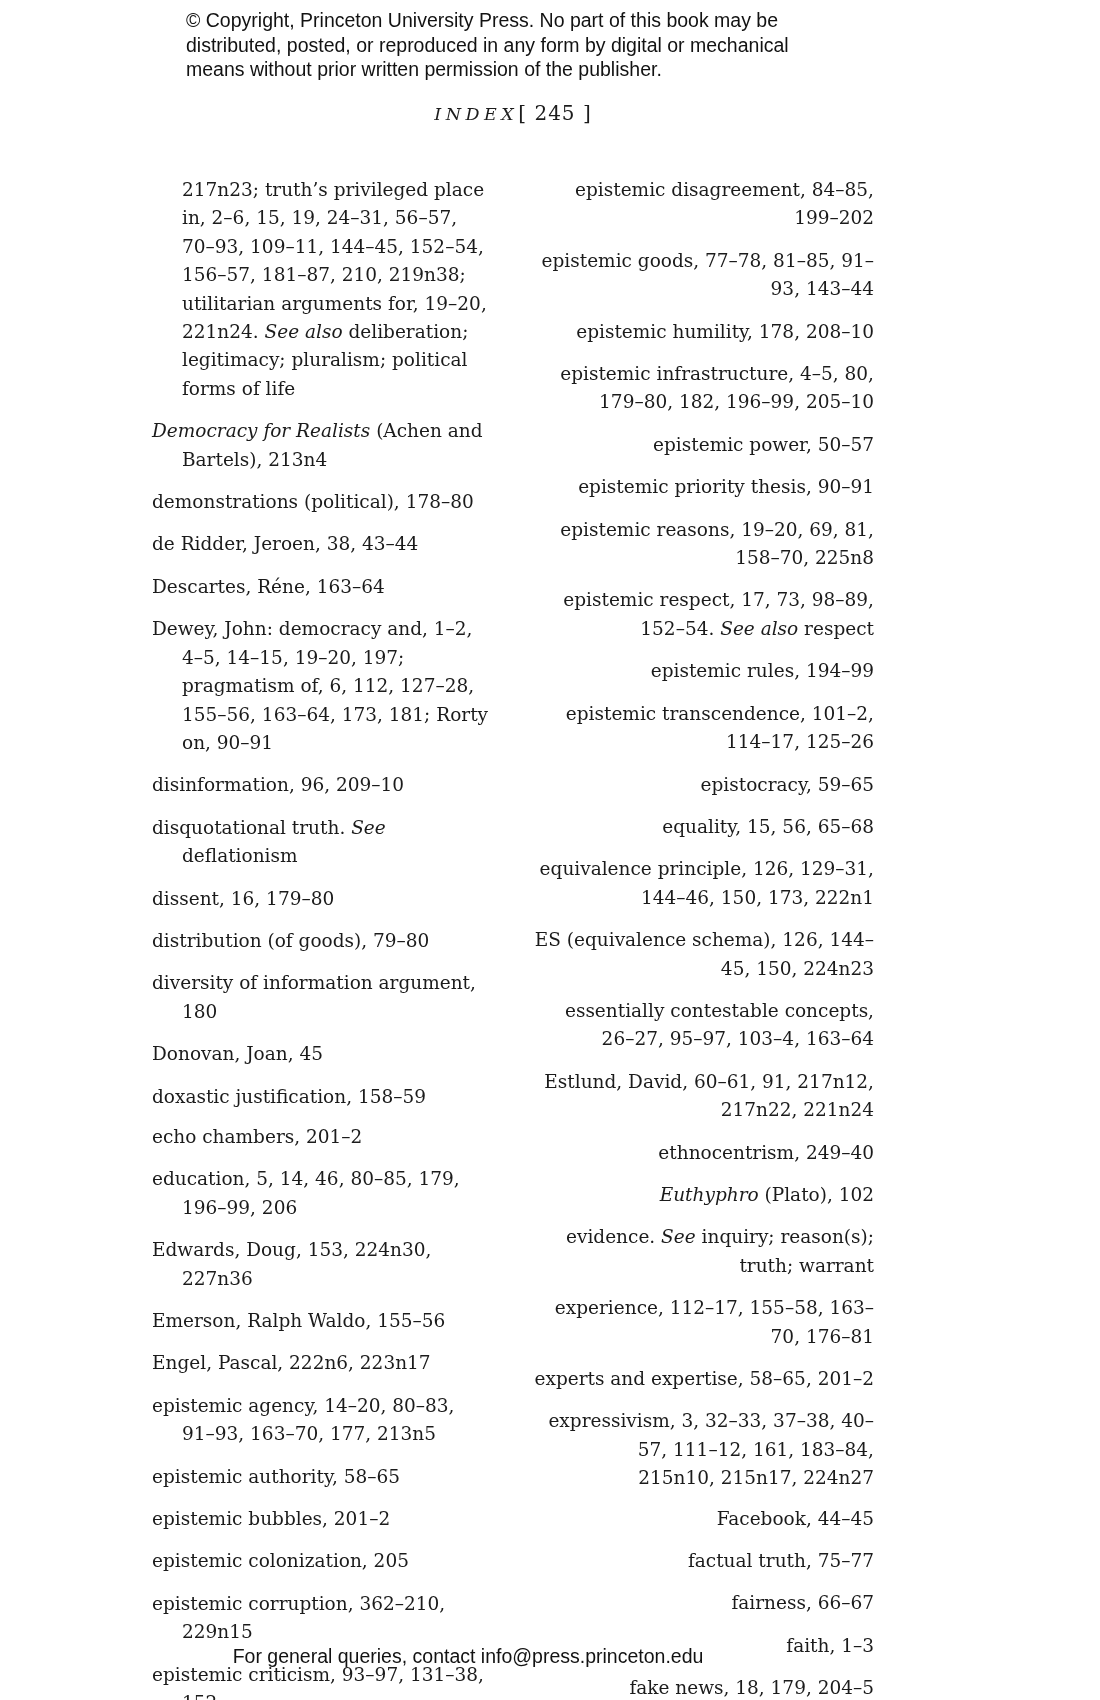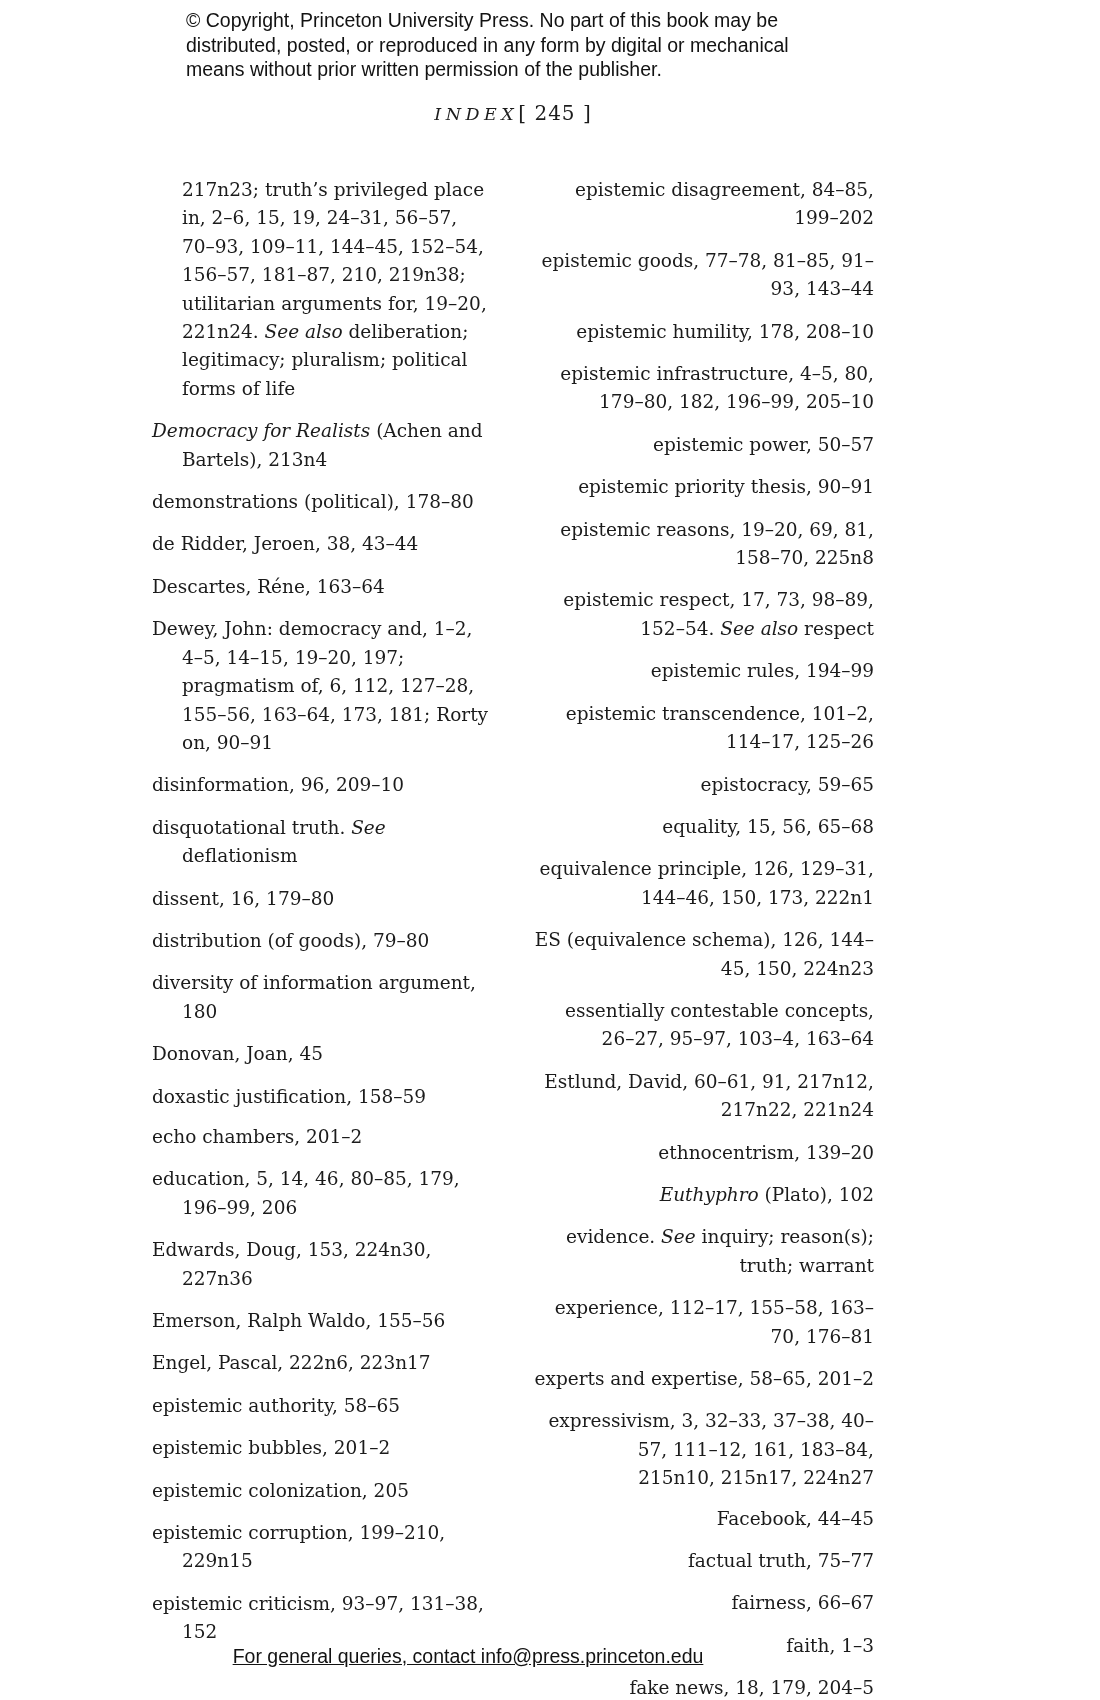--- a/index.html
+++ b/index.html
@@ -64,21 +64,20 @@
   .it { font-style: italic; }
   .footer {
     position: absolute;
     left: 0;
     top: 1645px;
     width: 936px;
     text-align: center;
     font-family: "Liberation Sans", sans-serif;
     font-size: 19.5px;
     color: #121212;
-    text-decoration: underline;
   }
 </style>
 </head>
 <body>
 
 <div class="copyright">
   <span>© Copyright, Princeton University Press. No part of this book may be</span><br>
   <span>distributed, posted, or reproduced in any form by digital or mechanical</span><br>
   <span>means without prior written permission of the publisher.</span>
 </div>
@@ -99,44 +98,45 @@
     <div class="entry"><span>dissent, 16, 179–80</span></div>
     <div class="entry"><span>distribution (of goods), 79–80</span></div>
     <div class="entry"><span>diversity of information argument, 180</span></div>
     <div class="entry"><span>Donovan, Joan, 45</span></div>
     <div class="entry"><span>doxastic justification, 158–59</span></div>
     <div class="entry group-start"><span>echo chambers, 201–2</span></div>
     <div class="entry"><span>education, 5, 14, 46, 80–85, 179, 196–99, 206</span></div>
     <div class="entry"><span>Edwards, Doug, 153, 224n30, 227n36</span></div>
     <div class="entry"><span>Emerson, Ralph Waldo, 155–56</span></div>
     <div class="entry"><span>Engel, Pascal, 222n6, 223n17</span></div>
+    <div class="entry"><span>epistemic agency, 14–20, 80–83, 91–93, 163–70, 177, 213n5</span></div>
     <div class="entry"><span>epistemic authority, 58–65</span></div>
     <div class="entry"><span>epistemic bubbles, 201–2</span></div>
     <div class="entry"><span>epistemic colonization, 205</span></div>
-    <div class="entry"><span>epistemic corruption, 199–210, 229n15</span></div>
+    <div class="entry"><span>epistemic corruption, 362–210, 229n15</span></div>
     <div class="entry"><span>epistemic criticism, 93–97, 131–38, 152</span></div>
   </div>
 <div id="col-right" class="col col-right">
     <div class="entry"><span>epistemic disagreement, 84–85, 199–202</span></div>
     <div class="entry"><span>epistemic goods, 77–78, 81–85, 91–93, 143–44</span></div>
     <div class="entry"><span>epistemic humility, 178, 208–10</span></div>
     <div class="entry"><span>epistemic infrastructure, 4–5, 80, 179–80, 182, 196–99, 205–10</span></div>
     <div class="entry"><span>epistemic power, 50–57</span></div>
     <div class="entry"><span>epistemic priority thesis, 90–91</span></div>
     <div class="entry"><span>epistemic reasons, 19–20, 69, 81, 158–70, 225n8</span></div>
     <div class="entry"><span>epistemic respect, 17, 73, 98–89, 152–54. </span><span class="it">See also</span><span> respect</span></div>
     <div class="entry"><span>epistemic rules, 194–99</span></div>
     <div class="entry"><span>epistemic transcendence, 101–2, 114–17, 125–26</span></div>
     <div class="entry"><span>epistocracy, 59–65</span></div>
     <div class="entry"><span>equality, 15, 56, 65–68</span></div>
     <div class="entry"><span>equivalence principle, 126, 129–31, 144–46, 150, 173, 222n1</span></div>
     <div class="entry"><span>ES (equivalence schema), 126, 144–45, 150, 224n23</span></div>
     <div class="entry"><span>essentially contestable concepts, 26–27, 95–97, 103–4, 163–64</span></div>
     <div class="entry"><span>Estlund, David, 60–61, 91, 217n12, 217n22, 221n24</span></div>
-    <div class="entry"><span>ethnocentrism, 139–20</span></div>
+    <div class="entry"><span>ethnocentrism, 249–40</span></div>
     <div class="entry"><span class="it">Euthyphro</span><span> (Plato), 102</span></div>
     <div class="entry"><span>evidence. </span><span class="it">See</span><span> inquiry; reason(s); truth; warrant</span></div>
     <div class="entry"><span>experience, 112–17, 155–58, 163–70, 176–81</span></div>
     <div class="entry"><span>experts and expertise, 58–65, 201–2</span></div>
     <div class="entry"><span>expressivism, 3, 32–33, 37–38, 40–57, 111–12, 161, 183–84, 215n10, 215n17, 224n27</span></div>
     <div class="entry group-start"><span>Facebook, 44–45</span></div>
     <div class="entry"><span>factual truth, 75–77</span></div>
     <div class="entry"><span>fairness, 66–67</span></div>
     <div class="entry"><span>faith, 1–3</span></div>
     <div class="entry"><span>fake news, 18, 179, 204–5</span></div>

